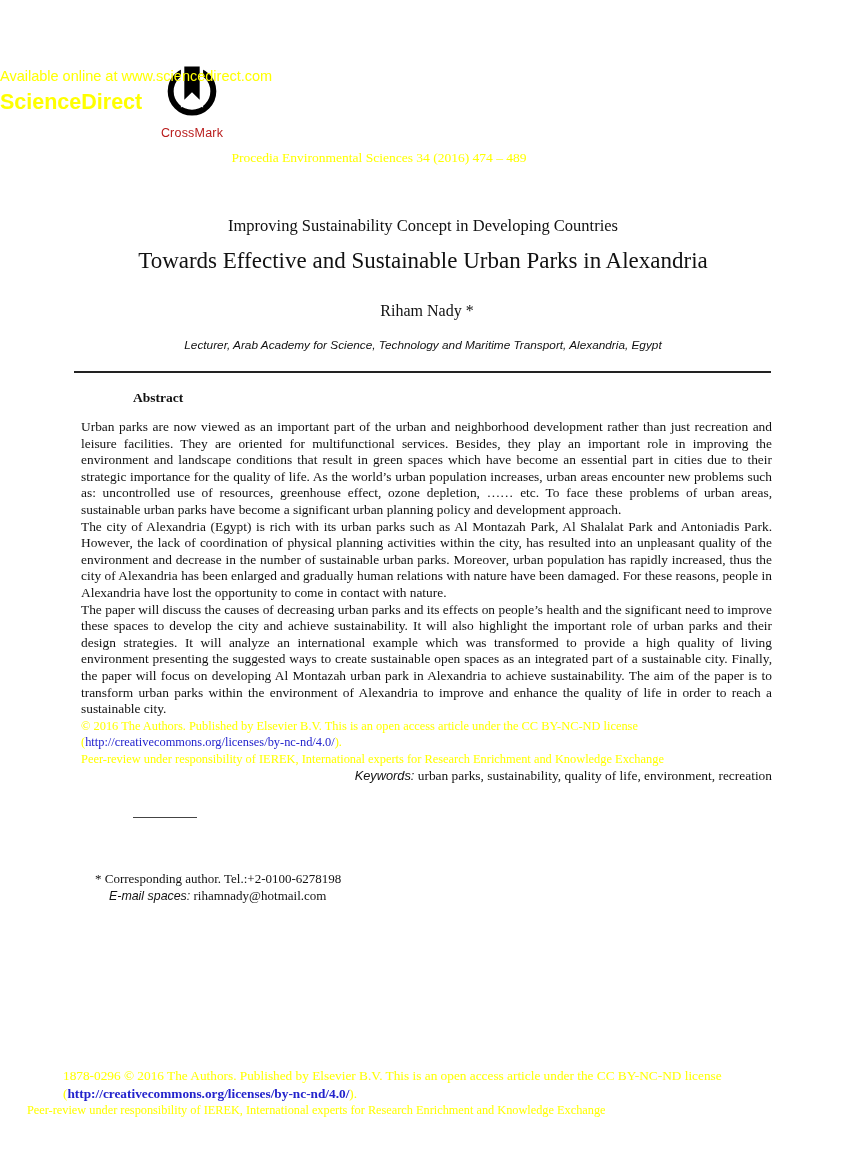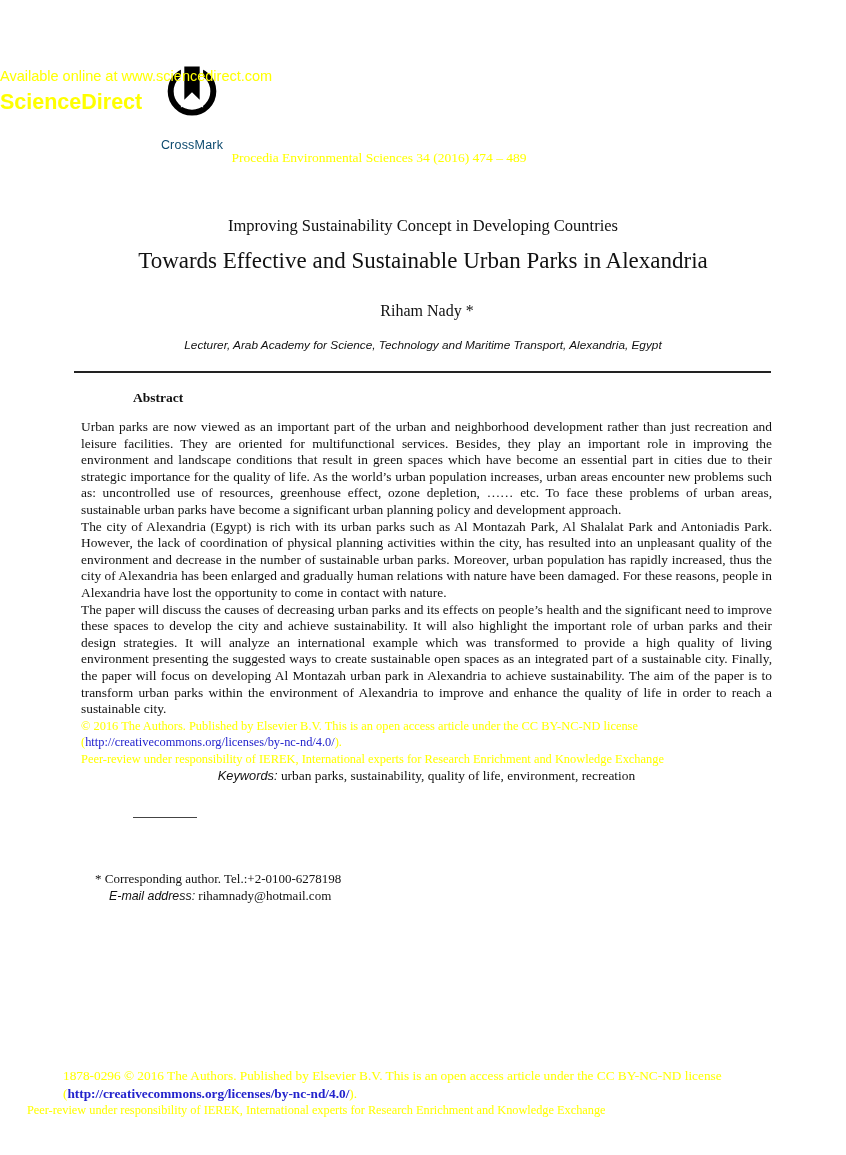--- a/index.html
+++ b/index.html
@@ -14,21 +14,21 @@
     width:846px;height:1155px;
     margin:0 auto;
     background:#ffffff;
     overflow:hidden;
     font-family:"Liberation Serif", serif;
     color:var(--text-black);
   }
   
   .crossmark{position:absolute;left:160px;top:64px;width:64px;text-align:center;cursor:pointer;}
   .crossmark svg{display:block;margin:0 auto;}
-  .cm-label{font-family:"Liberation Sans", sans-serif;font-size:12.5px;color:#0c4a6e;margin-top:16px;letter-spacing:0.2px;}
+  .cm-label{font-family:"Liberation Sans", sans-serif;font-size:12.5px;color:#b91c1c;margin-top:4px;letter-spacing:0.2px;}
   .avail{position:absolute;left:0;top:68px;width:100%;
     font-family:"Liberation Sans", sans-serif;font-size:14.5px;color:var(--accent-yellow);}
   .brand{position:absolute;left:0;top:90px;width:100%;
     font-family:Liberation Sans, sans-serif;font-weight:bold;font-size:21.5px;color:var(--accent-yellow);}
   .journal{position:absolute;left:0;top:150px;width:758px;text-align:center;
     font-size:13.5px;color:var(--accent-yellow);}
   
   .conference{position:absolute;left:0;top:216px;width:846px;text-align:center;font-size:16.5px;}
   .main-title{position:absolute;left:0;top:248px;width:846px;text-align:center;font-size:23px;font-weight:normal;}
   .author{position:absolute;left:0;top:302px;width:846px;text-align:center;font-size:16px;padding-left:8px;}
@@ -37,21 +37,21 @@
   .rule-top{position:absolute;left:74px;top:371px;width:697px;border-top:2px solid #222;}
   
   .abstract-head{position:absolute;left:133px;top:390px;font-size:13.5px;font-weight:bold;}
   .abstract-body{position:absolute;left:81px;top:419px;width:691px;
     font-size:13.4px;line-height:16.6px;text-align:justify;}
   .abstract-body p{margin:0;}
   .small{font-size:12.4px;line-height:16.6px;text-align:left;}
   .yellow{color:var(--accent-yellow);}
   a.link{color:var(--link-blue);text-decoration:none;cursor:pointer;}
   a.link.bold{font-weight:bold;}
-  .keywords{font-size:13.4px;line-height:17px;text-align:center;}
+  .keywords{font-size:13.4px;line-height:17px;text-align:right;}
   .kw-label{font-family:"Liberation Sans", sans-serif;font-style:italic;font-size:12.8px;}
   
   .footnote-rule{position:absolute;left:133px;top:817px;width:64px;border-top:1.5px solid #444;}
   .footnote{position:absolute;left:95px;top:871px;font-size:13px;line-height:16.5px;}
   .fn2{padding-left:14px;}
   .em-label{font-family:"Liberation Sans", sans-serif;font-style:italic;font-size:12.4px;}
   
   .footer{position:absolute;left:27px;top:1067px;width:800px;}
   .f1{font-size:13.3px;line-height:17.5px;margin-left:36px;}
   .f2{font-size:12.3px;line-height:17.5px;}
@@ -87,21 +87,21 @@
     <p>The paper will discuss the causes of decreasing urban parks and its effects on people’s health and the significant need to improve these spaces to develop the city and achieve sustainability. It will also highlight the important role of urban parks and their design strategies. It will analyze an international example which was transformed to provide a high quality of living environment presenting the suggested ways to create sustainable open spaces as an integrated part of a sustainable city. Finally, the paper will focus on developing Al Montazah urban park in Alexandria to achieve sustainability. The aim of the paper is to transform urban parks within the environment of Alexandria to improve and enhance the quality of life in order to reach a sustainable city.</p>
     <div class="small yellow">© 2016 The Authors. Published by Elsevier B.V. This is an open access article under the CC BY-NC-ND license</div>
     <div class="small"><span class="yellow">(</span><a class="link">http://creativecommons.org/licenses/by-nc-nd/4.0/</a><span class="yellow">).</span></div>
     <div class="small yellow">Peer-review under responsibility of IEREK, International experts for Research Enrichment and Knowledge Exchange</div>
     <div class="keywords"><span class="kw-label">Keywords:</span><span> urban parks, sustainability, quality of life, environment, recreation</span></div>
   </div>
 
   <div class="footnote-rule"></div>
   <div class="footnote">
     <div>* Corresponding author. Tel.:+2-0100-6278198</div>
-    <div class="fn2"><span class="em-label">E-mail address:</span><span> rihamnady@hotmail.com</span></div>
+    <div class="fn2"><span class="em-label">E-mail spaces:</span><span> rihamnady@hotmail.com</span></div>
   </div>
 
   <div class="footer">
     <div class="f1 yellow">1878-0296 © 2016 The Authors. Published by Elsevier B.V. This is an open access article under the CC BY-NC-ND license</div>
     <div class="f1"><span class="yellow">(</span><a class="link bold">http://creativecommons.org/licenses/by-nc-nd/4.0/</a><span class="yellow">).</span></div>
     <div class="f2 yellow">Peer-review under responsibility of IEREK, International experts for Research Enrichment and Knowledge Exchange</div>
   </div>
 
 </div>
 

